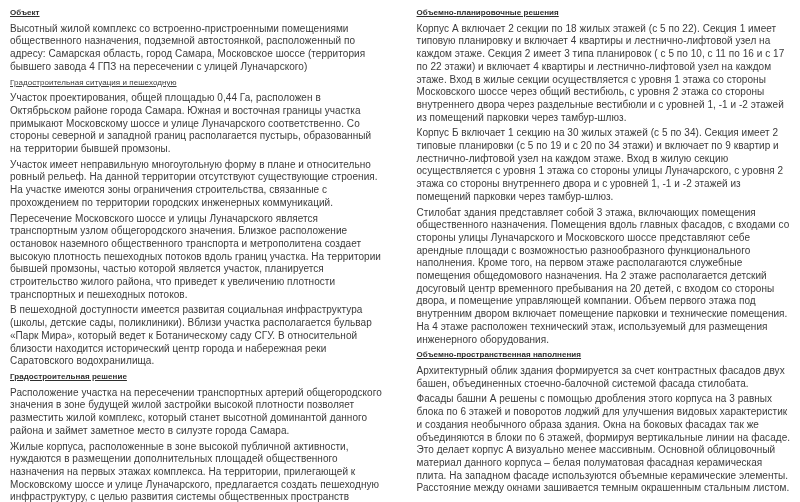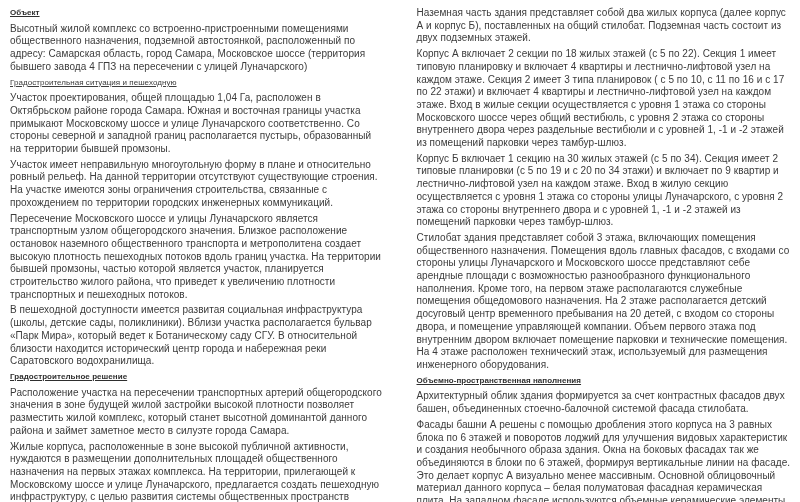--- a/index.html
+++ b/index.html
@@ -43,31 +43,31 @@
   }
 </style>
 </head>
 <body>
 
 <main class="page">
   <section class="column">
       <h3 class="block heading">Объект</h3>
       <p class="block paragraph">Высотный жилой комплекс со встроенно-пристроенными помещениями общественного назначения, подземной автостоянкой, расположенный по адресу: Самарская область, город Самара, Московское шоссе (территория бывшего завода 4 ГПЗ на пересечении с улицей Луначарского)</p>
       <h3 class="block subheading">Градостроительная ситуация и пешеходную</h3>
-      <p class="block paragraph">Участок проектирования, общей площадью 1,04 Га, расположен в Октябрьском районе города Самара. Южная и восточная границы участка примыкают Московскому шоссе и улице Луначарского соответственно. Со стороны северной и западной границ располагается пустырь, образованный на территории бывшей промзоны.</p>
+      <p class="block paragraph">Участок проектирования, общей площадью 0,44 Га, расположен в Октябрьском районе города Самара. Южная и восточная границы участка примыкают Московскому шоссе и улице Луначарского соответственно. Со стороны северной и западной границ располагается пустырь, образованный на территории бывшей промзоны.</p>
       <p class="block paragraph">Участок имеет неправильную многоугольную форму в плане и относительно ровный рельеф. На данной территории отсутствуют существующие строения. На участке имеются зоны ограничения строительства, связанные с прохождением по территории городских инженерных коммуникаций.</p>
       <p class="block paragraph">Пересечение Московского шоссе и улицы Луначарского является транспортным узлом общегородского значения. Близкое расположение остановок наземного общественного транспорта и метрополитена создает высокую плотность пешеходных потоков вдоль границ участка. На территории бывшей промзоны, частью которой является участок, планируется строительство жилого района, что приведет к увеличению плотности транспортных и пешеходных потоков.</p>
       <p class="block paragraph">В пешеходной доступности имеется развитая социальная инфраструктура (школы, детские сады, поликлиники). Вблизи участка располагается бульвар «Парк Мира», который ведет к Ботаническому саду СГУ. В относительной близости находится исторический центр города и набережная реки Саратовского водохранилища.</p>
-      <h3 class="block heading">Градостроительное решение</h3>
+      <h3 class="block heading">Градостроительная решение</h3>
       <p class="block paragraph">Расположение участка на пересечении транспортных артерий общегородского значения в зоне будущей жилой застройки высокой плотности позволяет разместить жилой комплекс, который станет высотной доминантой данного района и займет заметное место в силуэте города Самара.</p>
       <p class="block paragraph">Жилые корпуса, расположенные в зоне высокой публичной активности, нуждаются в размещении дополнительных площадей общественного назначения на первых этажах комплекса. На территории, прилегающей к Московскому шоссе и улице Луначарского, предлагается создать пешеходную инфраструктуру, с целью развития системы общественных пространств Самары. Благоустройство данной территории будет включать в себя общественные зоны отдыха, доступные для всех жителей города. На северной части участка предполагается создать внутренний двор на эксплуатируемой кровле стилобата со всей необходимой инфраструктурой, доступный только для жителей нового ЖК.</p>
       <p class="block paragraph">Парковочные места, необходимые для обеспечения потребностей комплекса, предполагается разместить в подземной части здания, в части первого этажа здания и на территории участка. Хранение машин в зоне внутреннего двора предлагается исключить, чтобы создать комфортную среду для жителей комплекса. Въезд на территорию участка планируется организовать с улицы Луначарского.</p>
     </section>
   <section class="column">
-      <p class="block paragraph">Наземная часть здания представляет собой два жилых корпуса (далее корпус А и корпус Б), поставленных на общий стилобат. Подземная часть состоит из двух подземных этажей.</p>
+      <h3 class="block heading">Объемно-планировочные решения</h3>
       <p class="block paragraph">Корпус А включает 2 секции по 18 жилых этажей (с 5 по 22). Секция 1 имеет типовую планировку и включает 4 квартиры и лестнично-лифтовой узел на каждом этаже. Секция 2 имеет 3 типа планировок ( с 5 по 10, с 11 по 16 и с 17 по 22 этажи) и включает 4 квартиры и лестнично-лифтовой узел на каждом этаже. Вход в жилые секции осуществляется с уровня 1 этажа со стороны Московского шоссе через общий вестибюль, с уровня 2 этажа со стороны внутреннего двора через раздельные вестибюли и с уровней 1, -1 и -2 этажей из помещений парковки через тамбур-шлюз.</p>
       <p class="block paragraph">Корпус Б включает 1 секцию на 30 жилых этажей (с 5 по 34). Секция имеет 2 типовые планировки (с 5 по 19 и с 20 по 34 этажи) и включает по 9 квартир и лестнично-лифтовой узел на каждом этаже. Вход в жилую секцию осуществляется с уровня 1 этажа со стороны улицы Луначарского, с уровня 2 этажа со стороны внутреннего двора и с уровней 1, -1 и -2 этажей из помещений парковки через тамбур-шлюз.</p>
       <p class="block paragraph">Стилобат здания представляет собой 3 этажа, включающих помещения общественного назначения. Помещения вдоль главных фасадов, с входами со стороны улицы Луначарского и Московского шоссе представляют себе арендные площади с возможностью разнообразного функционального наполнения. Кроме того, на первом этаже располагаются служебные помещения общедомового назначения. На 2 этаже располагается детский досуговый центр временного пребывания на 20 детей, с входом со стороны двора, и помещение управляющей компании. Объем первого этажа под внутренним двором включает помещение парковки и технические помещения. На 4 этаже расположен технический этаж, используемый для размещения инженерного оборудования.</p>
       <h3 class="block heading">Объемно-пространственная наполнения</h3>
       <p class="block paragraph">Архитектурный облик здания формируется за счет контрастных фасадов двух башен, объединенных стоечно-балочной системой фасада стилобата.</p>
       <p class="block paragraph">Фасады башни А решены с помощью дробления этого корпуса на 3 равных блока по 6 этажей и поворотов лоджий для улучшения видовых характеристик и создания необычного образа здания. Окна на боковых фасадах так же объединяются в блоки по 6 этажей, формируя вертикальные линии на фасаде. Это делает корпус А визуально менее массивным. Основной облицовочный материал данного корпуса – белая полуматовая фасадная керамическая плита. На западном фасаде используются объемные керамические элементы. Расстояние между окнами зашивается темным окрашенным стальным листом.</p>
     </section>
 </main>
 
 </body></html>

